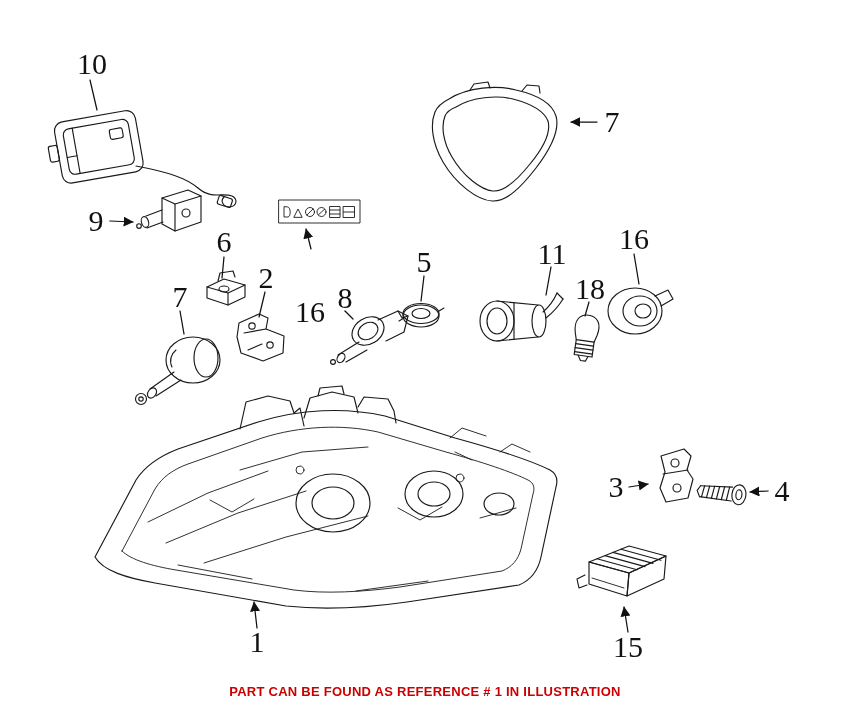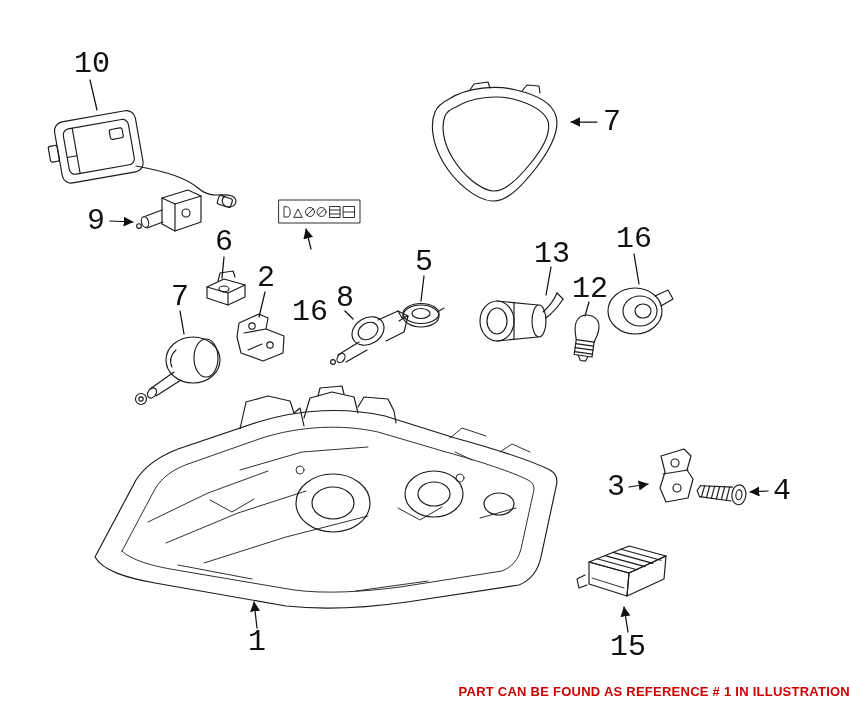--- a/index.html
+++ b/index.html
@@ -26,31 +26,31 @@
   .ink-thin { stroke-width:0.9; }
   .leader {
     fill:none;
     stroke:#111111;
     stroke-width:1.25;
     stroke-linecap:round;
   }
   .part-label {
     position:absolute;
     transform:translate(-50%,-50%);
-    font-family:Liberation Mono, monospace;
+    font-family:Liberation Serif, serif;
     font-size:30px;
     color:#111111;
     white-space:nowrap;
     user-select:none;
   }
   .footer-note {
     position:absolute;
     left:0; right:0;
     top:684px;
-    text-align:right;
+    text-align:center;
     font-family:"Liberation Sans", sans-serif;
     font-weight:bold;
     font-size:13px;
     letter-spacing:0.25px;
     color:#cc0000;
   }
 </style>
 </head>
 <body>
 
@@ -273,22 +273,22 @@
 
   <div class="part-label" style="left:92px;  top:64px;">10</div>
   <div class="part-label" style="left:96px;  top:221px;">9</div>
   <div class="part-label" style="left:612px; top:122px;">7</div>
   <div class="part-label" style="left:310px; top:264px;margin-top:48px;">16</div>
   <div class="part-label" style="left:224px; top:242px;">6</div>
   <div class="part-label" style="left:266px; top:278px;">2</div>
   <div class="part-label" style="left:180px; top:297px;">7</div>
   <div class="part-label" style="left:345px; top:298px;">8</div>
   <div class="part-label" style="left:424px; top:262px;">5</div>
-  <div class="part-label" style="left:552px; top:254px;">13</div>
-  <div class="part-label" style="left:590px; top:289px;">12</div>
+  <div class="part-label" style="left:552px; top:254px;">11</div>
+  <div class="part-label" style="left:590px; top:289px;">18</div>
   <div class="part-label" style="left:634px; top:239px;">16</div>
   <div class="part-label" style="left:257px; top:642px;">1</div>
   <div class="part-label" style="left:616px; top:487px;">3</div>
   <div class="part-label" style="left:782px; top:491px;">4</div>
   <div class="part-label" style="left:628px; top:647px;text-align:center;">15</div>
 
   <div class="footer-note">PART CAN BE FOUND AS REFERENCE # 1 IN ILLUSTRATION</div>
 
 </div>
 

